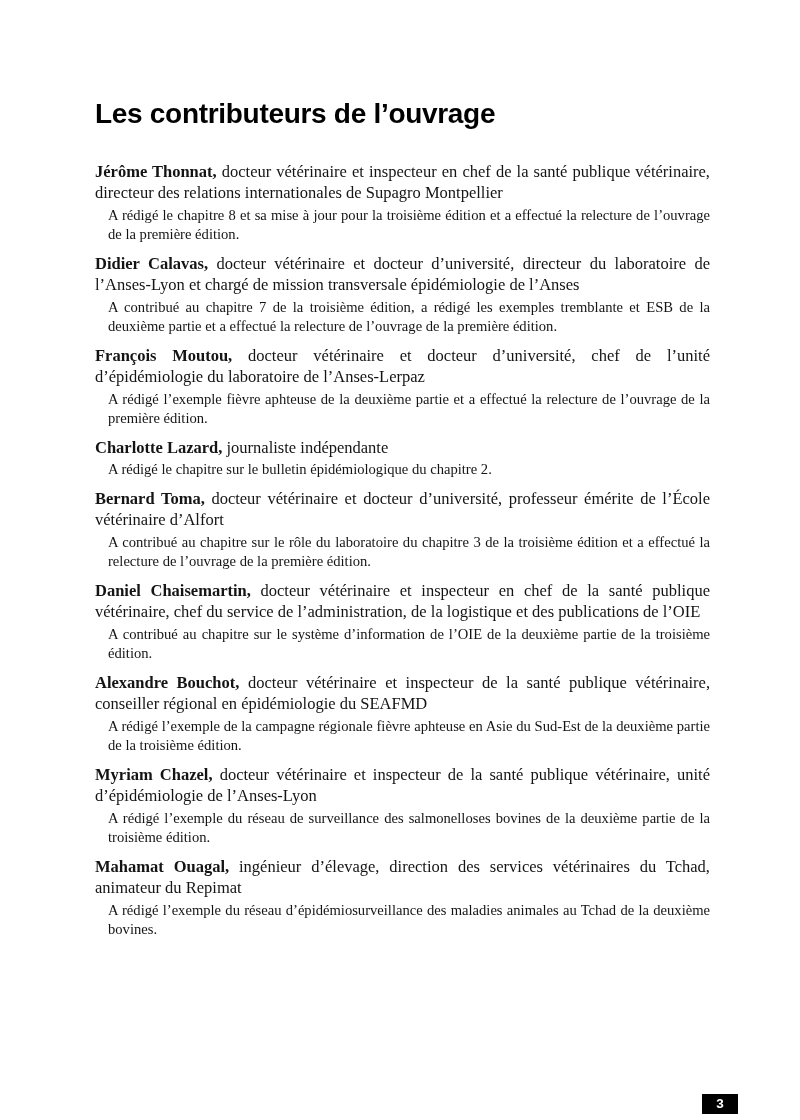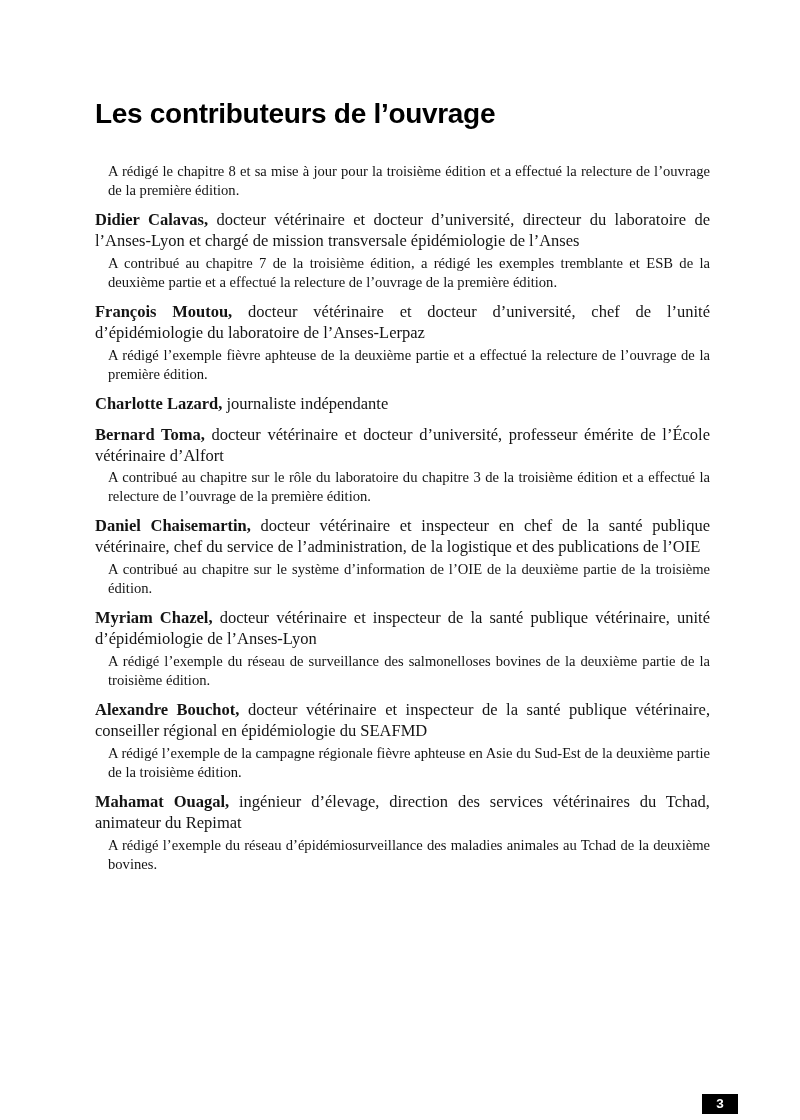--- a/index.html
+++ b/index.html
@@ -53,56 +53,58 @@
 </style>
 </head>
 <body>
 
 <div class="sheet">
   <h1 class="title">Les contributeurs de l’ouvrage</h1>
 
   <section>
 
     <article class="entry">
+      <p class="head"><b>Jérôme Thonnat,</b> <span>docteur vétérinaire et inspecteur en chef de la santé publique vétérinaire, directeur des relations internationales de Supagro Montpellier</span></p>
       <p class="note">A rédigé le chapitre 8 et sa mise à jour pour la troisième édition et a effectué la relecture de l’ouvrage de la première édition.</p>
     </article>
 
     <article class="entry">
       <p class="head"><b>Didier Calavas,</b> <span>docteur vétérinaire et docteur d’université, directeur du laboratoire de l’Anses-Lyon et chargé de mission transversale épidémiologie de l’Anses</span></p>
       <p class="note">A contribué au chapitre 7 de la troisième édition, a rédigé les exemples tremblante et ESB de la deuxième partie et a effectué la relecture de l’ouvrage de la première édition.</p>
     </article>
 
     <article class="entry">
       <p class="head"><b>François Moutou,</b> <span>docteur vétérinaire et docteur d’université, chef de l’unité d’épidémiologie du laboratoire de l’Anses-Lerpaz</span></p>
       <p class="note">A rédigé l’exemple fièvre aphteuse de la deuxième partie et a effectué la relecture de l’ouvrage de la première édition.</p>
     </article>
 
     <article class="entry">
       <p class="head"><b>Charlotte Lazard,</b> <span>journaliste indépendante</span></p>
+      <p class="note">A rédigé le chapitre sur le bulletin épidémiologique du chapitre 2.</p>
     </article>
 
     <article class="entry">
       <p class="head"><b>Bernard Toma,</b> <span>docteur vétérinaire et docteur d’université, professeur émérite de l’École vétérinaire d’Alfort</span></p>
       <p class="note">A contribué au chapitre sur le rôle du laboratoire du chapitre 3 de la troisième édition et a effectué la relecture de l’ouvrage de la première édition.</p>
     </article>
 
 
     <article class="entry">
       <p class="head"><b>Daniel Chaisemartin,</b> <span>docteur vétérinaire et inspecteur en chef de la santé publique vétérinaire, chef du service de l’administration, de la logistique et des publications de l’OIE</span></p>
       <p class="note">A contribué au chapitre sur le système d’information de l’OIE de la deuxième partie de la troisième édition.</p>
     </article>
 
     <article class="entry">
-      <p class="head"><b>Myriam Chazel,</b> <span>docteur vétérinaire et inspecteur de la santé publique vétérinaire, unité d’épidémiologie de l’Anses-Lyon</span></p>
-      <p class="note">A rédigé l’exemple du réseau de surveillance des salmonelloses bovines de la deuxième partie de la troisième édition.</p>
+      <p class="head"><b>Alexandre Bouchot,</b> <span>docteur vétérinaire et inspecteur de la santé publique vétérinaire, conseiller régional en épidémiologie du SEAFMD</span></p>
+      <p class="note">A rédigé l’exemple de la campagne régionale fièvre aphteuse en Asie du Sud-Est de la deuxième partie de la troisième édition.</p>
     </article>
 
     <article class="entry">
-      <p class="head"><b>Alexandre Bouchot,</b> <span>docteur vétérinaire et inspecteur de la santé publique vétérinaire, conseiller régional en épidémiologie du SEAFMD</span></p>
-      <p class="note">A rédigé l’exemple de la campagne régionale fièvre aphteuse en Asie du Sud-Est de la deuxième partie de la troisième édition.</p>
+      <p class="head"><b>Myriam Chazel,</b> <span>docteur vétérinaire et inspecteur de la santé publique vétérinaire, unité d’épidémiologie de l’Anses-Lyon</span></p>
+      <p class="note">A rédigé l’exemple du réseau de surveillance des salmonelloses bovines de la deuxième partie de la troisième édition.</p>
     </article>
 
     <article class="entry">
       <p class="head"><b>Mahamat Ouagal,</b> <span>ingénieur d’élevage, direction des services vétérinaires du Tchad, animateur du Repimat</span></p>
       <p class="note">A rédigé l’exemple du réseau d’épidémiosurveillance des maladies animales au Tchad de la deuxième bovines.</p>
     </article>
 
   </section>
 </div>
 

